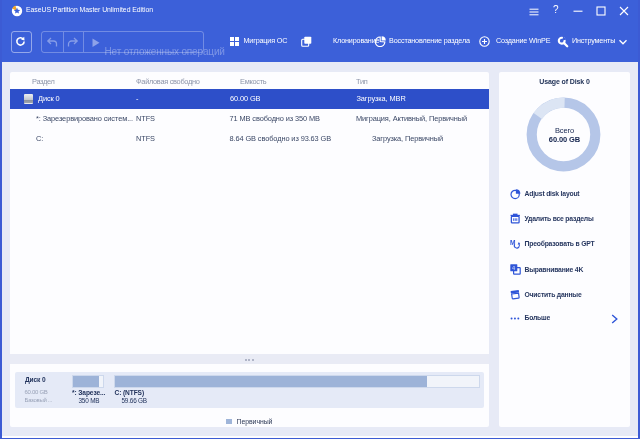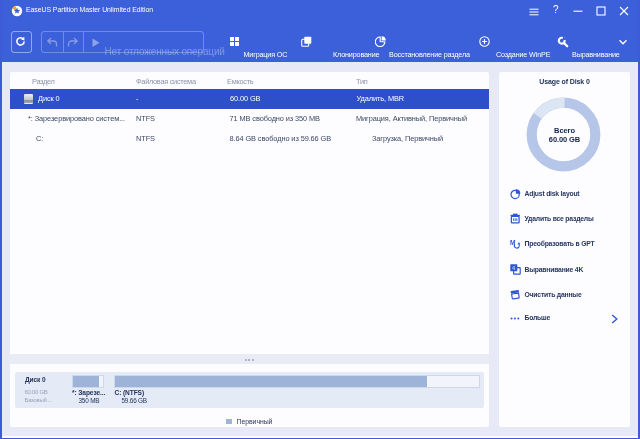--- a/index.html
+++ b/index.html
@@ -11,21 +11,21 @@
   #bleft{left:0;top:0;width:1.5px;height:439px;background:#3C5BD4;}
   #bright{left:638px;top:0;width:2px;height:439px;background:#3C5BD4;}
   #bbotwhite{left:2px;top:436px;width:636px;height:1.5px;background:#FDFDFF;}
   #bbot{left:0px;top:437.5px;width:640px;height:1.5px;background:#3C5BD4;}
   
   #title{left:26px;top:5.8px;font-size:6.9px;color:#FFFFFF;letter-spacing:-0.05px;}
   
   .tbtn{top:31px;height:20px;border:1px solid rgba(255,255,255,0.45);border-radius:3px;}
   #grp .sep{position:absolute;top:0;width:1px;height:20px;background:rgba(255,255,255,0.28);}
   #pendtxt{position:absolute;left:62.5px;top:14px;font-size:10px;letter-spacing:-0.15px;white-space:nowrap;color:rgba(255,255,255,0.33);}
-  .navtx{top:50px;font-size:7.2px;letter-spacing:-0.15px;white-space:nowrap;color:#FFFFFF;}
+  .navtx{top:36px;font-size:7.2px;letter-spacing:-0.15px;white-space:nowrap;color:#FFFFFF;}
   
   #lpanel{left:10px;top:72px;width:479px;height:355px;background:#FDFDFF;border-radius:2px;}
   #rpanel{left:499px;top:72px;width:131px;height:355px;background:#FDFDFF;border-radius:2px;}
   
   .hdr{top:76.8px;font-size:7.4px;letter-spacing:-0.3px;white-space:nowrap;color:#8C94A9;}
   #selrow{left:10px;top:88.5px;width:479px;height:20px;background:#2D4FC9;}
   .r1t{top:94.4px;font-size:7.4px;letter-spacing:-0.1px;white-space:nowrap;color:#FFFFFF;}
   .r2t{top:114.4px;font-size:7.4px;letter-spacing:-0.1px;white-space:nowrap;color:#3A4765;}
   .r3t{top:134.4px;font-size:7.4px;letter-spacing:-0.1px;white-space:nowrap;color:#3A4765;}
   
@@ -38,21 +38,21 @@
   .pblock{position:absolute;top:3px;height:13px;background:#F1F4FA;border:1px solid #CDD8EC;box-sizing:border-box;}
   .pused{position:absolute;left:0;top:0;bottom:0;background:#9DB3D8;}
   .blabel{font-size:6.6px;letter-spacing:-0.1px;white-space:nowrap;font-weight:bold;color:#22335C;}
   .blabel2{font-size:6.4px;letter-spacing:-0.2px;white-space:nowrap;color:#22335C;}
   
   #lgsq{left:226px;top:418.5px;width:5.5px;height:5.5px;background:#9FB5D9;}
   #lgtx{left:236.5px;top:417.5px;font-size:6.9px;letter-spacing:-0.05px;color:#2F3B58;}
   
   #usage{left:499px;top:77.5px;width:131px;text-align:center;font-size:7px;letter-spacing:-0.1px;font-weight:bold;color:#233459;}
   #donut-c{left:523px;top:94px;}
-  #dn1{left:499px;top:126.2px;width:131px;text-align:center;font-size:7.5px;letter-spacing:-0.1px;font-weight:bold;color:#14244E;}
+  #dn1{left:499px;top:126.2px;width:131px;text-align:center;font-size:7.5px;letter-spacing:-0.1px;font-weight:normal;color:#14244E;}
   #dn2{left:499px;top:134.6px;width:131px;text-align:center;font-size:7.5px;letter-spacing:-0.1px;font-weight:bold;color:#14244E;}
   .act{left:524.5px;font-size:6.8px;letter-spacing:-0.2px;white-space:nowrap;font-weight:bold;color:#273760;}
   .aico{left:509.5px;width:11px;height:11px;}
 </style>
 </head>
 <body>
 <div class="abs" id="topbar"></div>
 <div class="abs" id="bleft"></div>
 <div class="abs" id="bright"></div>
 
@@ -121,49 +121,49 @@
 <svg class="abs" style="left:479px;top:36px" width="11" height="11" viewBox="0 0 11 11">
   <circle cx="5.5" cy="5.5" r="4.7" fill="none" stroke="#fff" stroke-width="1.1"></circle>
   <path d="M5.5 3 V8 M3 5.5 H8" stroke="#fff" stroke-width="1.1"></path>
 </svg>
 <div class="abs navtx" style="left:496px;">Создание WinPE</div>
 <svg class="abs" style="left:556.5px;top:35.5px" width="12" height="12" viewBox="0 0 12 12">
   <circle cx="4.7" cy="4.7" r="2.9" fill="none" stroke="#fff" stroke-width="2.1"></circle>
   <path d="M4.7 4.7 L6.3 0.6 L9.6 3.6 Z" fill="#3C60D9"></path>
   <path d="M7 7 L10.2 10.2" stroke="#fff" stroke-width="2.3" stroke-linecap="round"></path>
 </svg>
-<div class="abs navtx" style="left:572px;">Выравнивание</div>
+<div class="abs navtx" style="left:572px;">Инструменты</div>
 <svg class="abs" style="left:618px;top:38.5px" width="10" height="7" viewBox="0 0 10 7">
   <path d="M1.5 1.2 L5 4.8 L8.5 1.2" fill="none" stroke="#fff" stroke-width="1.3"></path>
 </svg>
 
 <div class="abs" id="lpanel"></div>
 <div class="abs" id="rpanel"></div>
 
 <div class="abs hdr" style="left:19px;padding-left:13px;">Раздел</div>
-<div class="abs hdr" style="left:136px;">Файловая система</div>
-<div class="abs hdr" style="left:227px;">Емкость</div>
+<div class="abs hdr" style="left:136px;">Файловая свободно</div>
+<div class="abs hdr" style="left:240px;">Емкость</div>
 <div class="abs hdr" style="left:356px;">Тип</div>
 
 <div class="abs" id="selrow"></div>
 <div class="abs" style="left:24px;top:94px;width:8.5px;height:10px;border-radius:1px;
      background:linear-gradient(#EDEFF2 0%,#C3C8D0 55%,#878E99 56%,#9AA1AB 85%,#E8EAEE 86%);"></div>
 <div class="abs r1t" style="left:38px;">Диск 0</div>
 <div class="abs r1t" style="left:136px;">-</div>
 <div class="abs r1t" style="left:230px;">60.00 GB</div>
-<div class="abs r1t" style="left:356.5px;">Удалить, MBR</div>
-
-<div class="abs r2t" style="left:28px;text-align:right;">*: Зарезервировано систем...</div>
+<div class="abs r1t" style="left:356.5px;">Загрузка, MBR</div>
+
+<div class="abs r2t" style="left:36px;text-align:right;">*: Зарезервировано систем...</div>
 <div class="abs r2t" style="left:136px;">NTFS</div>
 <div class="abs r2t" style="left:229.5px;">71 MB свободно из 350 MB</div>
 <div class="abs r2t" style="left:356px;">Миграция, Активный, Первичный</div>
 
 <div class="abs r3t" style="left:36px;">C:</div>
 <div class="abs r3t" style="left:136px;">NTFS</div>
-<div class="abs r3t" style="left:229.5px;">8.64 GB свободно из 59.66 GB</div>
+<div class="abs r3t" style="left:229.5px;">8.64 GB свободно из 93.63 GB</div>
 <div class="abs r3t" style="left:356px;margin-left:16px;">Загрузка, Первичный</div>
 
 <div class="abs" id="split">
   <div class="dot" style="left:234.5px;"></div>
   <div class="dot" style="left:238.3px;"></div>
   <div class="dot" style="left:242px;"></div>
 </div>
 
 <div class="abs" id="dmap"></div>
 <div class="abs" id="dm-name">Диск 0</div>

